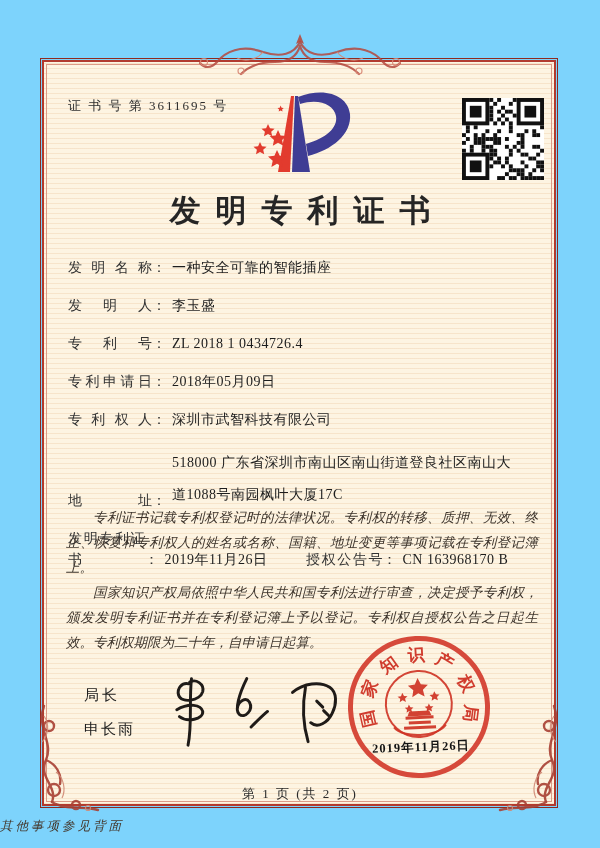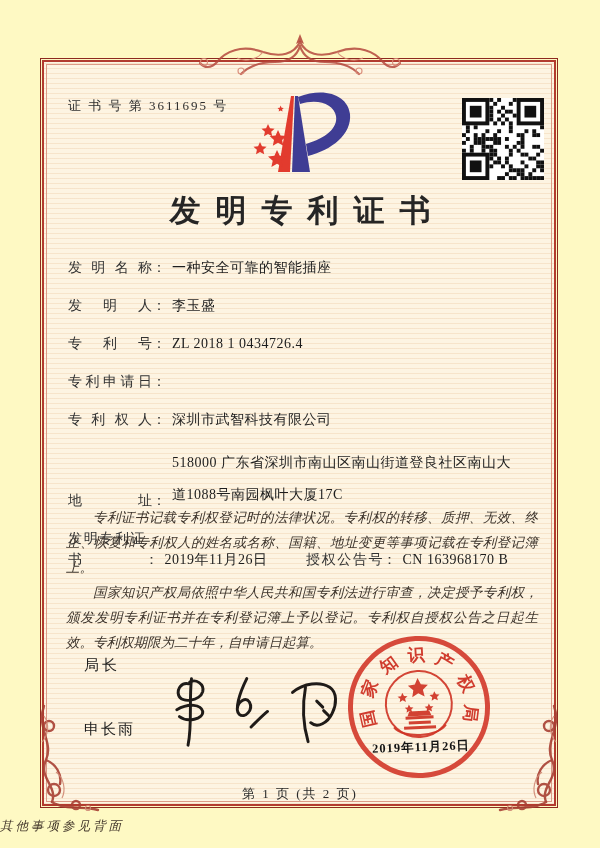--- a/index.html
+++ b/index.html
@@ -1,18 +1,18 @@
 <!DOCTYPE html>
 <html><head>
 <meta charset="utf-8">
 <style>
   html,body{margin:0;padding:0;background:#e9e9e9;}
   .page{
     position:relative; width:600px; height:848px; margin:0 auto;
-    background:#fef9c3; overflow:hidden;
+    background:#7dd3fc; overflow:hidden;
     font-family:"Liberation Serif","DejaVu Serif",serif;
     color:#222;
   }
   
   .frame-outer{
     position:absolute; left:40px; top:58px; right:42px; bottom:40px;
     border:1px solid #8e2a1f; z-index:1;
   }
   .frame-mid{ position:absolute; inset:1px; border:2px solid #b23a2e; }
   .frame-hair{ position:absolute; inset:2px; border:1px solid #dc9a86; }
@@ -56,21 +56,21 @@
     text-align:justify; text-align-last:justify;
   }
   
   .paras{
     position:absolute; left:66px; top:505px; width:472px; z-index:3;
     font-size:13.5px; line-height:25px; color:#3d342c;
     text-align:justify; font-style:italic;
   }
   .paras p{ margin:0; text-indent:2em; }
   
-  .sign-title{ position:absolute; left:84px; top:656px; z-index:4;
+  .sign-title{ position:absolute; left:84px; top:686px; z-index:4;
     font-size:15px; letter-spacing:3px; color:#1c1c1c;
     font-family:"Liberation Sans","DejaVu Sans",sans-serif; }
   .sign-name { position:absolute; left:84px; top:720px; z-index:4;
     font-size:15px; letter-spacing:2px; color:#1c1c1c;
     font-family:"Liberation Sans","DejaVu Sans",sans-serif; }
   .signature{ position:absolute; left:163px; top:662px; width:190px; height:92px; z-index:4; }
   
   .seal{
     position:absolute; left:348px; top:636px; width:142px; height:142px; z-index:3;
     transform:rotate(-3deg);
@@ -322,20 +322,21 @@
       <span class="val">李玉盛</span>
     </div>
     <div class="row">
       <span class="lbl">专利号</span>
         <span class="col">：</span>
       <span class="val">ZL 2018 1 0434726.4</span>
     </div>
     <div class="row">
       <span class="lbl">专利申请日</span>
         <span class="col">：</span>
+      <span class="val">2018年05月09日</span>
     </div>
     <div class="row">
       <span class="lbl">专利权人</span>
         <span class="col">：</span>
       <span class="val">深圳市武智科技有限公司</span>
     </div>
     <div class="row addr">
       <span class="lbl">地址</span>
         <span class="col">：</span>
       <span class="val">518000 广东省深圳市南山区南山街道登良社区南山大道1088号南园枫叶大厦17C</span>

